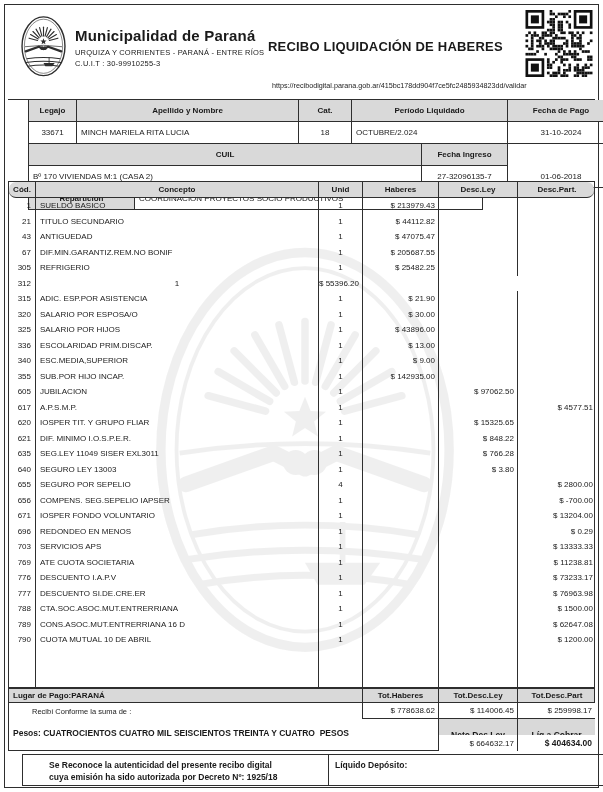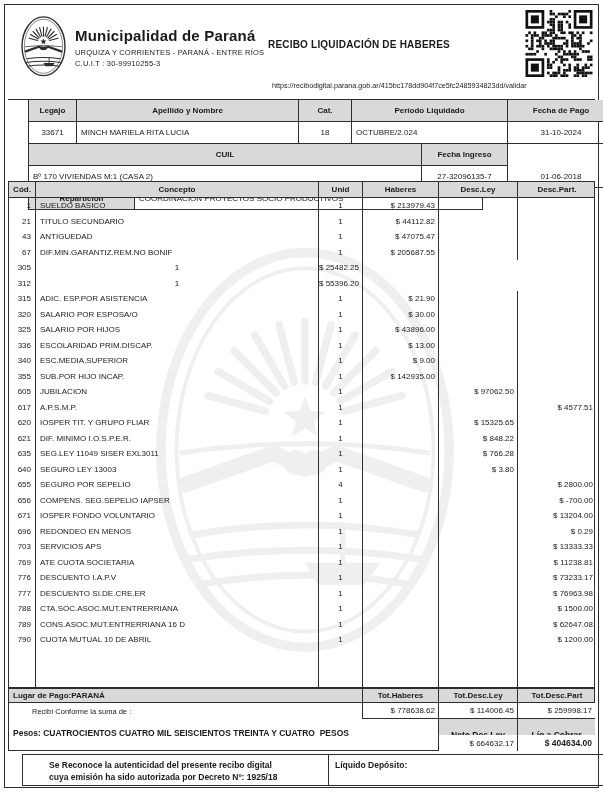--- a/index.html
+++ b/index.html
@@ -6,21 +6,21 @@
   html,body { background:#f2f2f2; }
   body { font-family:"Liberation Sans", sans-serif; color:#1a1a1a; }
   .page { position:relative; width:603px; height:792px; background:#fff; overflow:hidden; margin:0 auto; }
   .frame { position:absolute; inset:4px; border:1px solid var(--border-color,#2e2e2e); }
 
   
   .logo { position:absolute; left:20px; top:15px; width:47px; height:63px; }
   .org-name { position:absolute; left:75px; top:27px; font-size:15px; font-weight:bold; letter-spacing:.2px; }
   .org-sub  { position:absolute; left:75px; top:48px; font-size:7.5px; letter-spacing:.2px; }
   .org-cuit { position:absolute; left:75px; top:59px; font-size:7.5px; letter-spacing:.2px; }
-  .doc-title { position:absolute; left:268px; top:39px; font-size:10px; font-weight:bold; letter-spacing:.2px; }
+  .doc-title { position:absolute; left:268px; top:39px; font-size:13px; font-weight:bold; letter-spacing:.2px; }
   .qr { position:absolute; left:523px; top:10px; width:72px; height:67px; }
   .val-url { position:absolute; left:272px; top:81px; font-size:7.2px; color:#222; }
 
   
   .watermark { position:absolute; left:140px; top:240px; width:330px; height:423px; opacity:.07; pointer-events:none; }
 
   
   .info { position:absolute; left:8px; top:99px; width:587px; font-size:8px; border-top:1px solid var(--border-color,#2e2e2e); }
   .i-row { display:grid; height:22px;padding-left:20px; }
   .i-row > div { border:solid var(--border-color,#2e2e2e); border-width:0 1px 1px 0; display:flex; align-items:center; justify-content:center; overflow:hidden; white-space:nowrap; }
@@ -28,21 +28,21 @@
   .i-row > .nob { border:none; }
   .r1 { grid-template-columns:49px 222px 53px 156px 107px; }
   .r3 { grid-template-columns:394px 86px 107px; }
   .r5 { grid-template-columns:107px 348px 132px; }
   .i-head { background:var(--header-fill,#d9d9d9); font-weight:bold; }
   .al { justify-content:flex-start !important; padding-left:4px; }
 
   
   .concepts { position:absolute; left:8px; top:181px; width:587px; height:507px; border:1px solid var(--border-color,#2e2e2e); display:flex; flex-direction:column; font-size:8px; }
   .c-cols { display:grid; grid-template-columns:27px 283px 44px 76px 79px 78px; }
-  .c-head { height:16px; background:var(--header-fill,#d9d9d9); border-bottom:1px solid var(--border-color,#2e2e2e); font-weight:bold; }
+  .c-head { height:16px; background:var(--header-fill,#d9d9d9); border-bottom:1px solid var(--border-color,#2e2e2e); font-weight:bold;border-radius:7px; }
   .c-head > div { border-right:1px solid var(--border-color,#2e2e2e); display:flex; align-items:center; justify-content:center; }
   .c-head > div.last { border-right:none; }
   .c-row { height:15.5px; }
   .c-row > div { border-right:1px solid var(--border-color,#2e2e2e); display:flex; align-items:center; overflow:hidden; white-space:nowrap; }
   .c-row > div.last { border-right:none; }
   .c-fill { flex:1; }
   .c-fill > div { border-right:1px solid var(--border-color,#2e2e2e); }
   .c-fill > div.last { border-right:none; }
   .cod { justify-content:flex-end; padding-right:4px; }
   .con { justify-content:flex-start; padding-left:4px; }
@@ -399,20 +399,21 @@
         <div class="c-cols c-row">
       <div class="cod">67</div>
       <div class="con">DIF.MIN.GARANTIZ.REM.NO BONIF</div>
       <div class="uni">1</div>
       <div class="mon">$ 205687.55</div>
       <div class="mon"></div>
       <div class="mon last"></div>
     </div>
         <div class="c-cols c-row">
       <div class="cod">305</div>
+      <div class="con">REFRIGERIO</div>
       <div class="uni">1</div>
       <div class="mon">$ 25482.25</div>
       <div class="mon"></div>
       <div class="mon last"></div>
     </div>
         <div class="c-cols c-row">
       <div class="cod">312</div>
       <div class="uni">1</div>
       <div class="mon">$ 55396.20</div>
       <div class="mon"></div>

